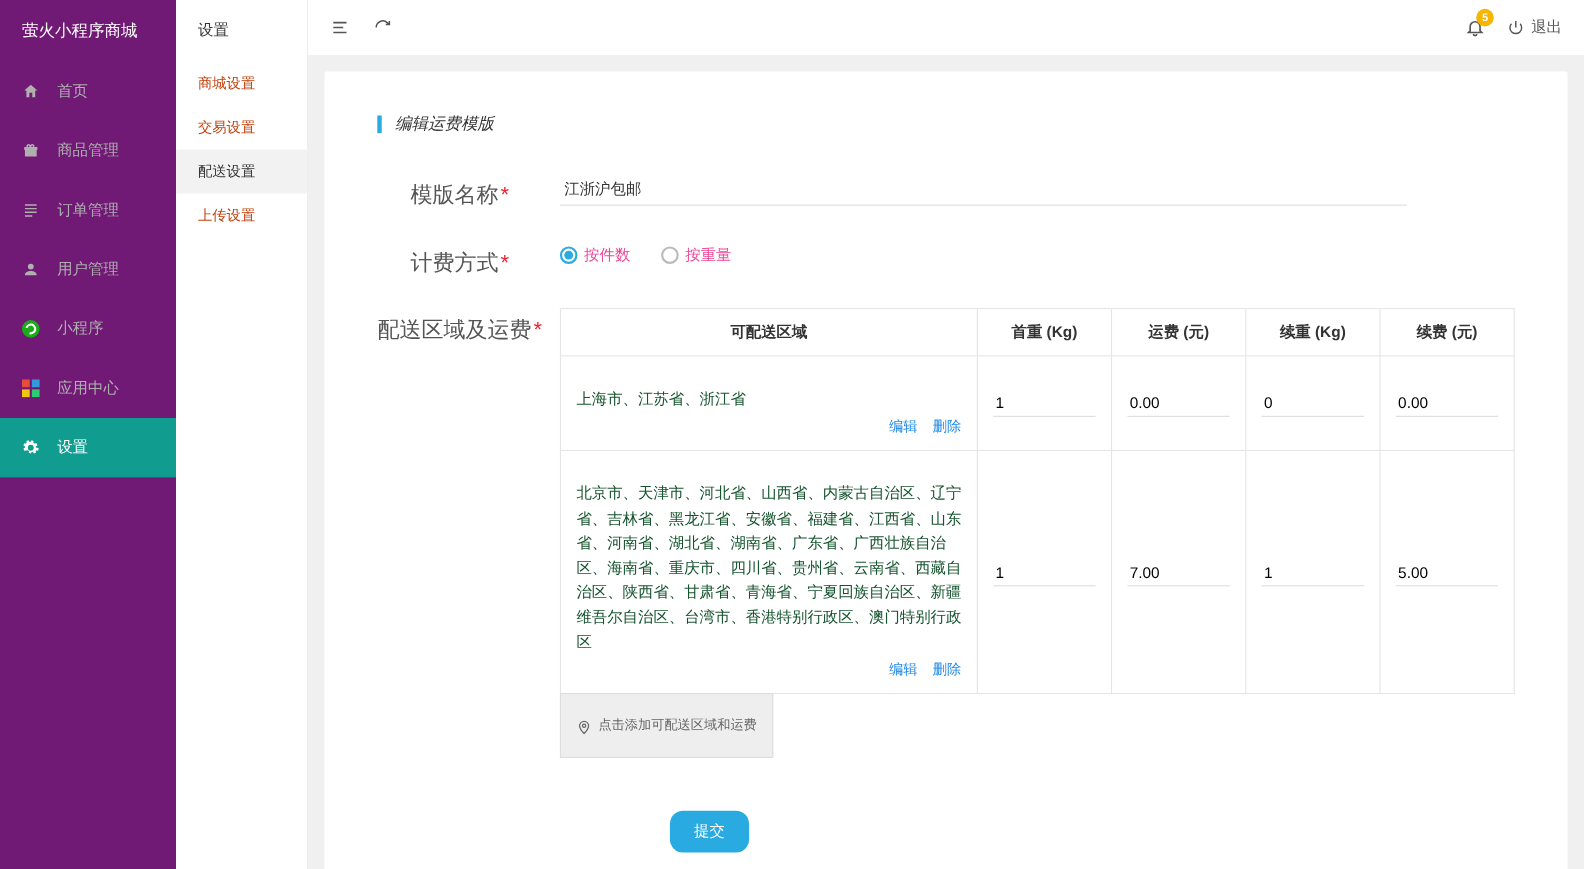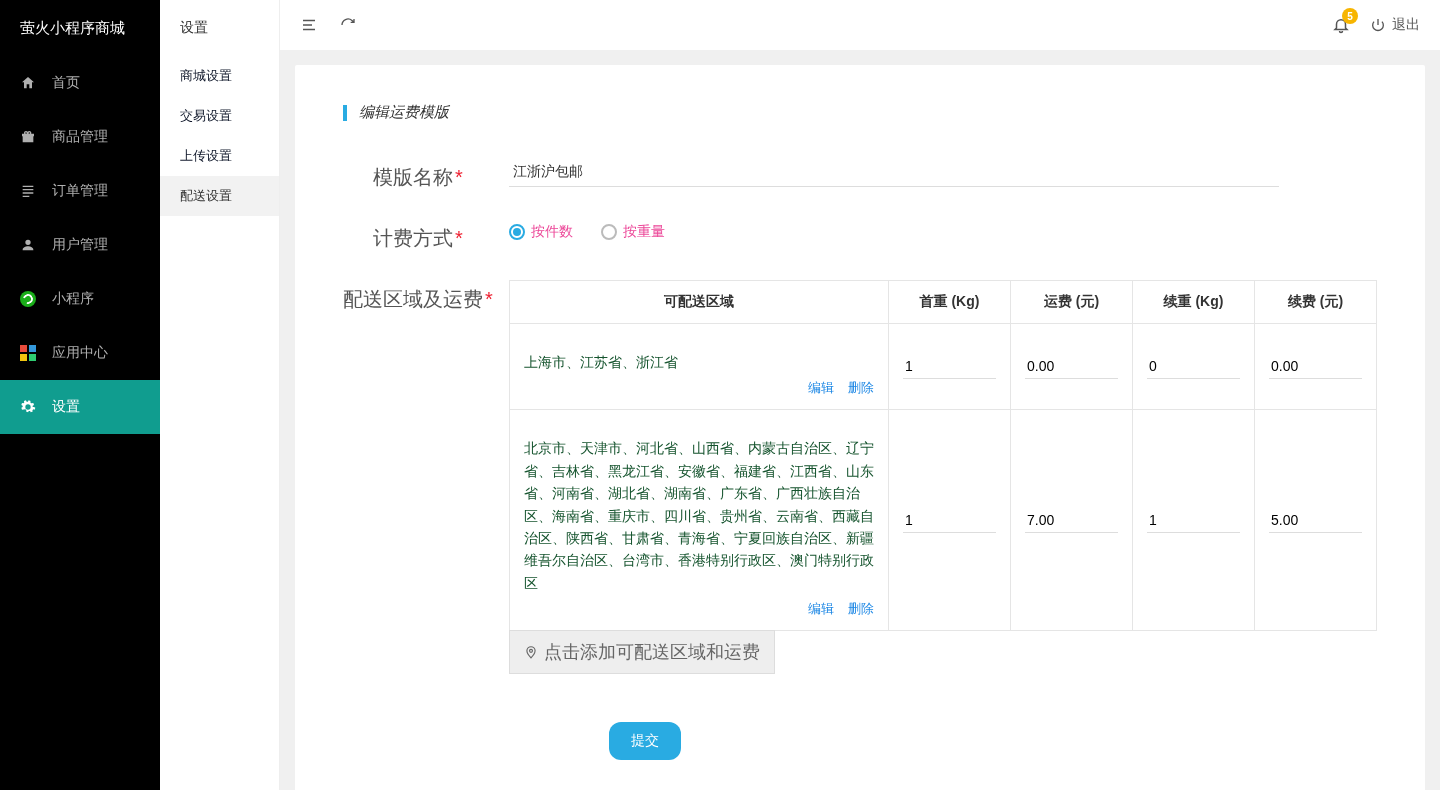--- a/index.html
+++ b/index.html
@@ -1,31 +1,31 @@
 <!DOCTYPE html>
 <html><head>
 <meta charset="utf-8">
 <style>
   * { box-sizing: border-box; margin: 0; padding: 0; }
   body { font-family: "Helvetica Neue", Arial, "PingFang SC", "Microsoft YaHei", sans-serif; font-size: 14px; color: #333; background: #f0f0f0; }
   .app { display: flex; width: 1440px; height: 790px; overflow: hidden; }
 
   
-  .sidebar-main { width: 160px; background: #000000; color: #ccc; display: flex; flex-direction: column; }
+  .sidebar-main { width: 160px; background: #701a75; color: #ccc; display: flex; flex-direction: column; }
   .brand { height: 56px; display: flex; align-items: center; padding: 0 18px 0 20px; color: #fff; font-size: 15px; font-weight: 500; }
   .nav-items { flex: 1; }
   .nav-item { display: flex; align-items: center; height: 54px; padding: 0 20px; cursor: pointer; color: #b0b0b0; font-size: 14px; }
   .nav-item svg, .nav-item .icon-box { width: 16px; height: 16px; margin-right: 16px; flex-shrink: 0; }
   .nav-item.active { background: #109d8f; color: #fff; }
   .nav-item.active svg { color: #fff; }
 
   
   .sidebar-sub { width: 120px; background: #fff; border-right: 1px solid #eee; }
   .sub-header { height: 56px; display:flex; align-items:center; padding: 0 20px; font-size: 14px; color: #333; }
-  .sub-item { height: 40px; display:flex; align-items:center; padding: 0 20px; font-size: 13px; color: #0f172a; cursor:pointer; }
+  .sub-item { height: 40px; display:flex; align-items:center; padding: 0 20px; font-size: 13px; color: #c2410c; cursor:pointer; }
   .sub-item.active { background: #f2f2f2; color: #333; }
 
   
   .main { flex: 1; display: flex; flex-direction: column; background: #f0f0f0; }
   .topbar { height: 50px; background: #fff; display:flex; align-items:center; padding: 0 20px; justify-content: space-between; }
   .topbar-left { display:flex; align-items:center; gap: 22px; }
   .topbar-right { display:flex; align-items:center; gap: 20px; }
   .icon-btn { cursor:pointer; color: #555; display:flex; align-items:center; }
   .bell-wrap { position: relative; }
   .badge { position:absolute; top:-8px; right:-8px; min-width:16px; height:16px; border-radius:8px; background:#f7b500; color:#fff; font-size:10px; display:flex; align-items:center; justify-content:center; padding:0 4px; font-weight:600; }
@@ -52,21 +52,21 @@
   
   .ship-table { width: 100%; border:1px solid #e5e5e5; border-collapse: collapse; table-layout:fixed; }
   .ship-table th, .ship-table td { border:1px solid #e5e5e5; padding: 12px 14px; font-size:14px; vertical-align:middle; }
   .ship-table th { background:#fff; font-weight:600; text-align:center; color:#333; }
   .col-region { width: auto; }
   .col-num { width: 122px; text-align:left; }
   .cell-input { width:100%; border:none; border-bottom:1px solid #ddd; padding:4px 2px; font-size:14px; outline:none; background:transparent; }
   .region-text { color:#14532d; line-height:1.6;margin-top:15px; }
   .row-actions { text-align:right; margin-top:6px; }
   .link-btn { color:#1e88e5; cursor:pointer; margin-left:10px; font-size:13px; }
-  .add-row-btn { display:flex; align-items:center; gap:6px; background:#eee; border:1px solid #ddd; padding:9px 14px; cursor:pointer; color:#666; font-size:18px; width:fit-content; margin-top:-1px; }
+  .add-row-btn { display:flex; align-items:flex-end; gap:6px; background:#eee; border:1px solid #ddd; padding:20px 14px; cursor:pointer; color:#666; font-size:12px; width:fit-content; margin-top:-1px; }
 
   .submit-btn { background:#29abe2; color:#fff; border:none; padding: 10px 22px; font-size:14px; cursor:pointer; border-radius:12px; margin-left: 96px; }
   .submit-row { margin-top: 48px; margin-left: 170px; }
 
   
   .squares { display:grid; grid-template-columns: 7px 7px; grid-template-rows:7px 7px; gap:2px; }
   .sq { width:7px; height:7px; }
   .sq1{background:#e74c3c;} .sq2{background:#3498db;} .sq3{background:#f1c40f;} .sq4{background:#2ecc71;}
 
   .wx-icon { width:16px; height:16px; border-radius:50%; background:#1aad19; position:relative; }
@@ -123,22 +123,22 @@
           </svg>
         <span>设置</span>
       </div>
     </nav>
   </aside>
 
   <aside class="sidebar-sub">
     <div class="sub-header">设置</div>
     <div class="sub-item">商城设置</div>
     <div class="sub-item">交易设置</div>
+    <div class="sub-item active">配送设置</div>
     <div class="sub-item">上传设置</div>
-    <div class="sub-item active">配送设置</div>
   </aside>
 
   <main class="main">
     <div class="topbar">
       <div class="topbar-left">
         <span class="icon-btn">
           <svg width="18" height="18" viewBox="0 0 24 24" fill="none" stroke="currentColor" stroke-width="2">
               <path d="M4 6h16M4 12h12M4 18h16"></path>
             </svg>
         </span>

